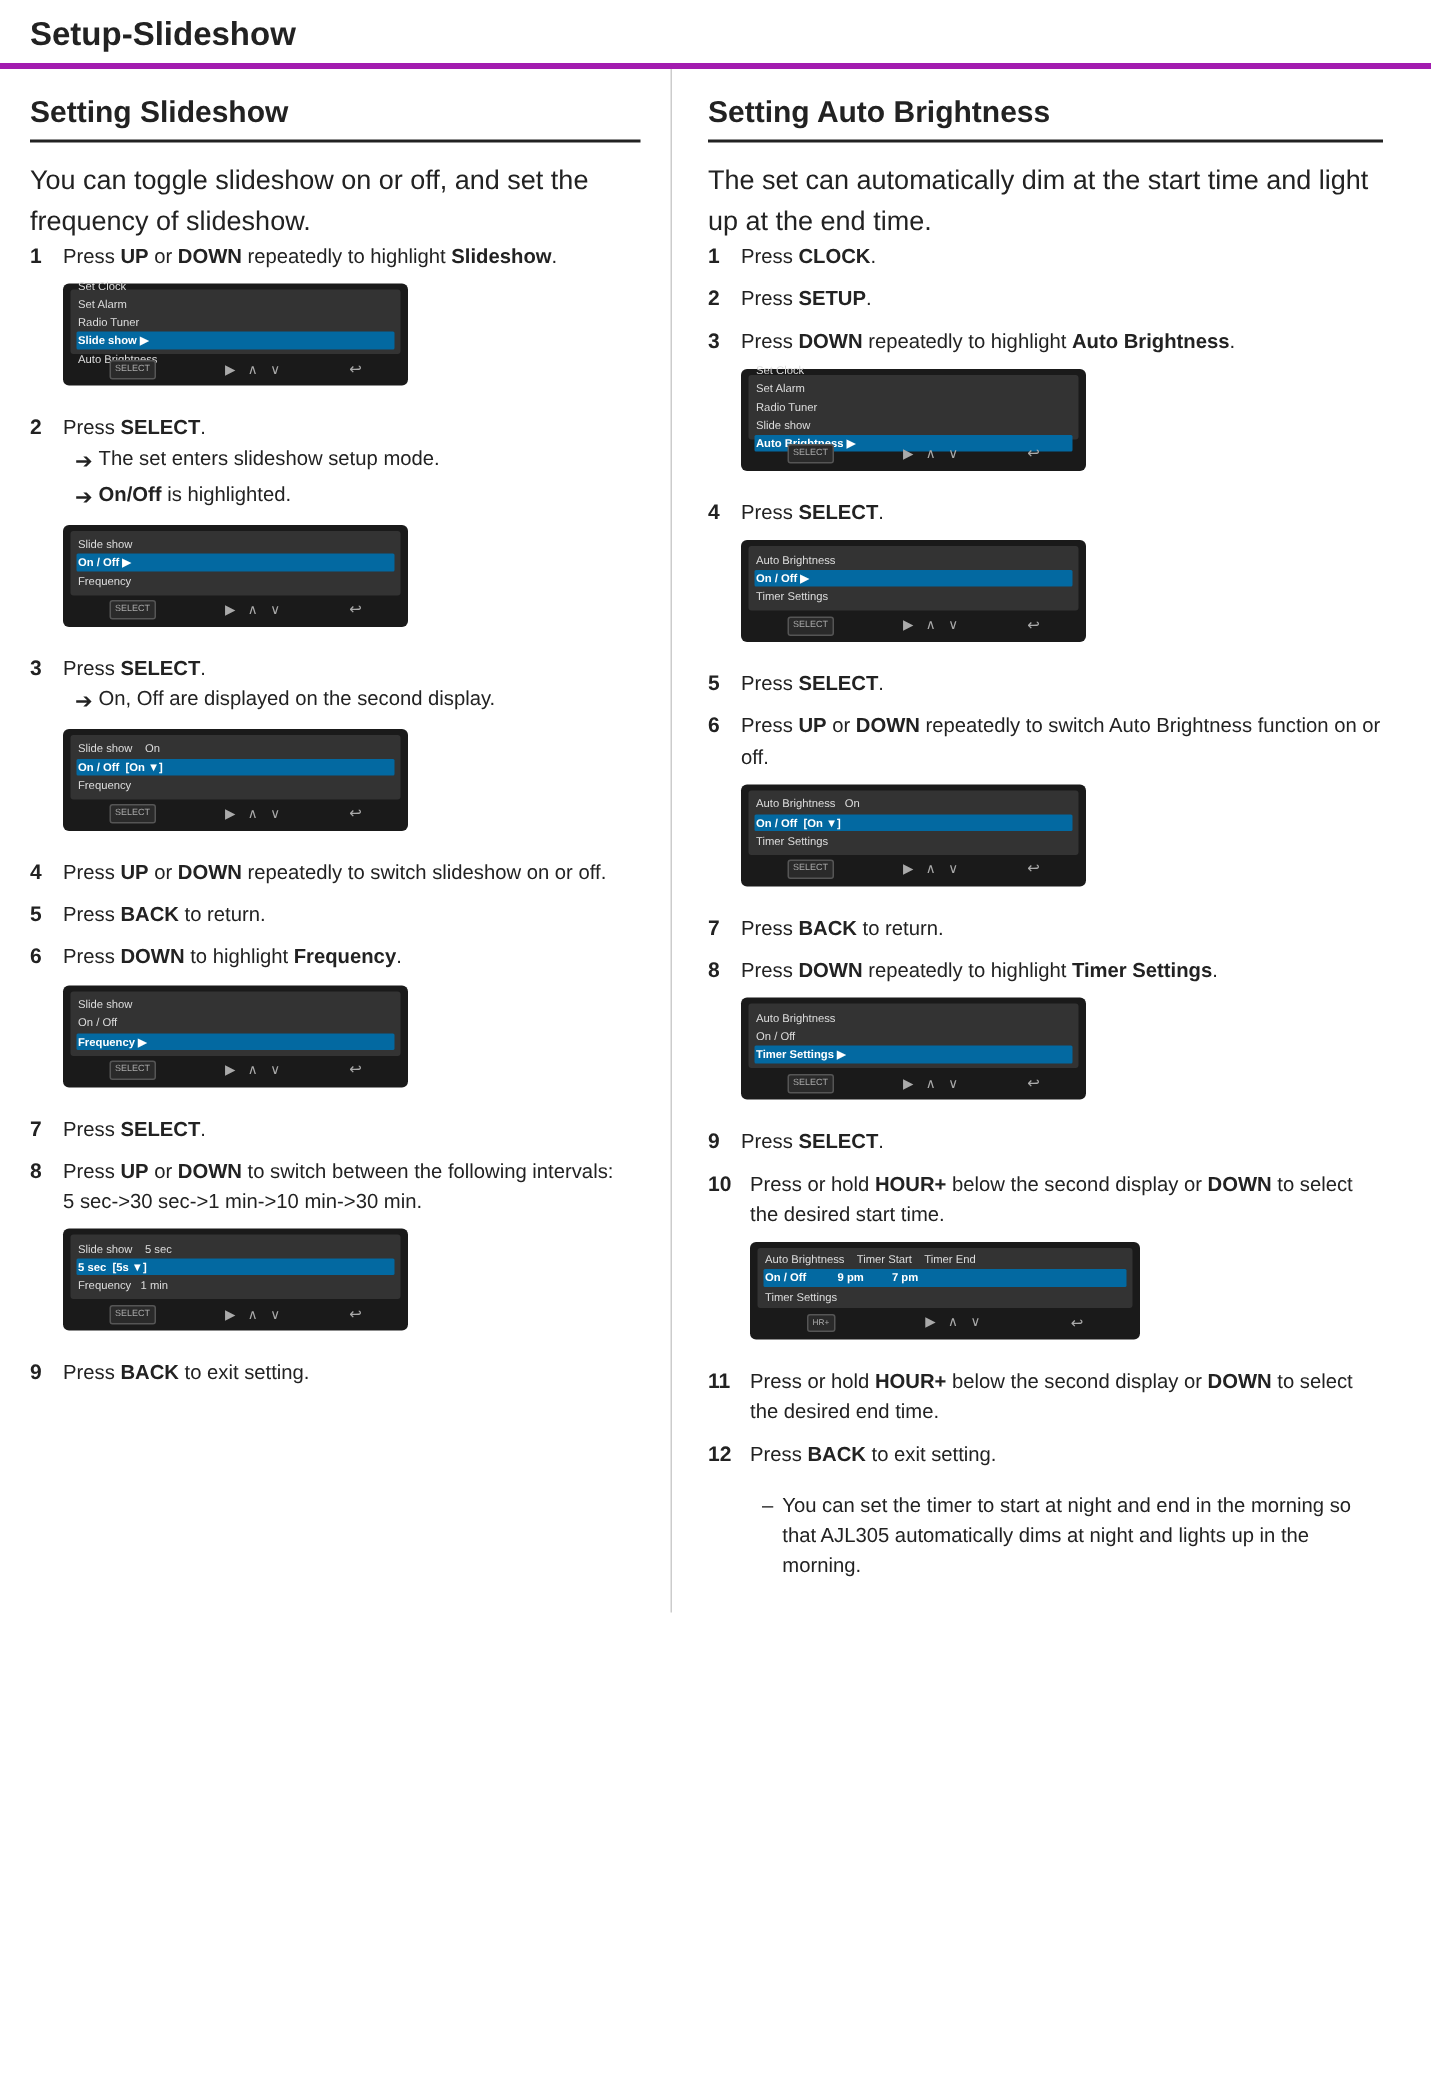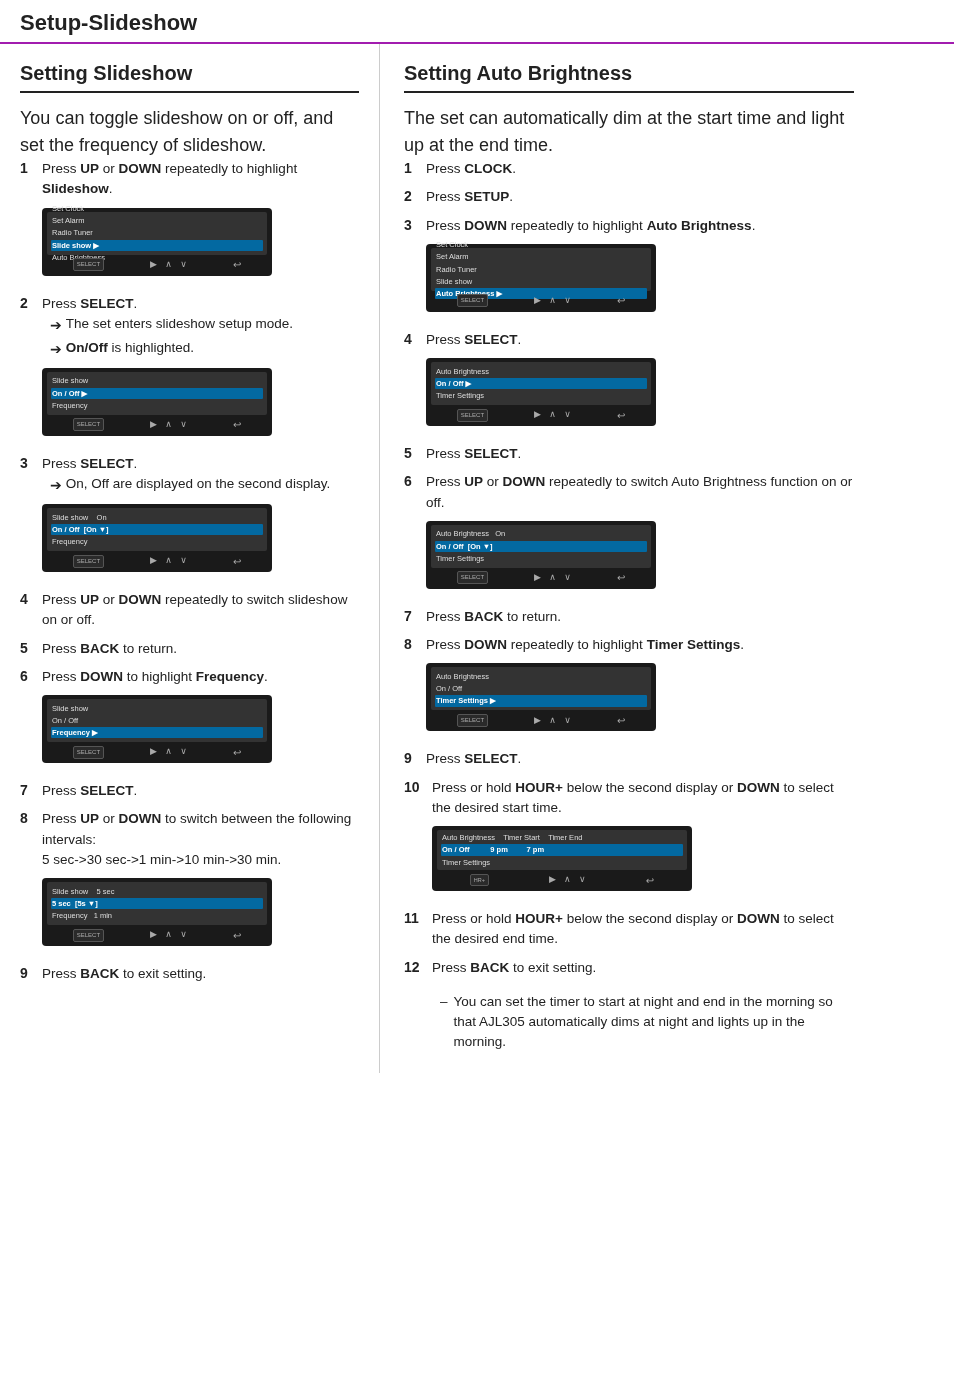--- a/index.html
+++ b/index.html
@@ -9,39 +9,39 @@
       background: #fff;
       color: #222;
       width: 954px;
       min-height: 1385px;
     }
     .header {
       display: flex;
       justify-content: space-between;
       align-items: baseline;
       padding: 10px 20px 6px 20px;
-      border-bottom: 2px solid #a21caf;
+      border-bottom: 4px solid #a21caf;
       margin-bottom: 0;
     }
     .header-left {
       font-size: 22px;
       font-weight: bold;
       color: #222;
     }
     .header-right {
       font-size: 22px;
       font-weight: bold;
       color: #222;
     }
     .two-col {
       display: flex;
       width: 100%;
     }
     .col-left {
-      width: 380px;
+      width: 448px;
       padding: 18px 20px 20px 20px;
       border-right: 1px solid #ccc;
     }
     .col-right {
       width: 494px;
       padding: 18px 20px 20px 24px;
     }
     .section-title {
       font-size: 20px;
       font-weight: bold;

